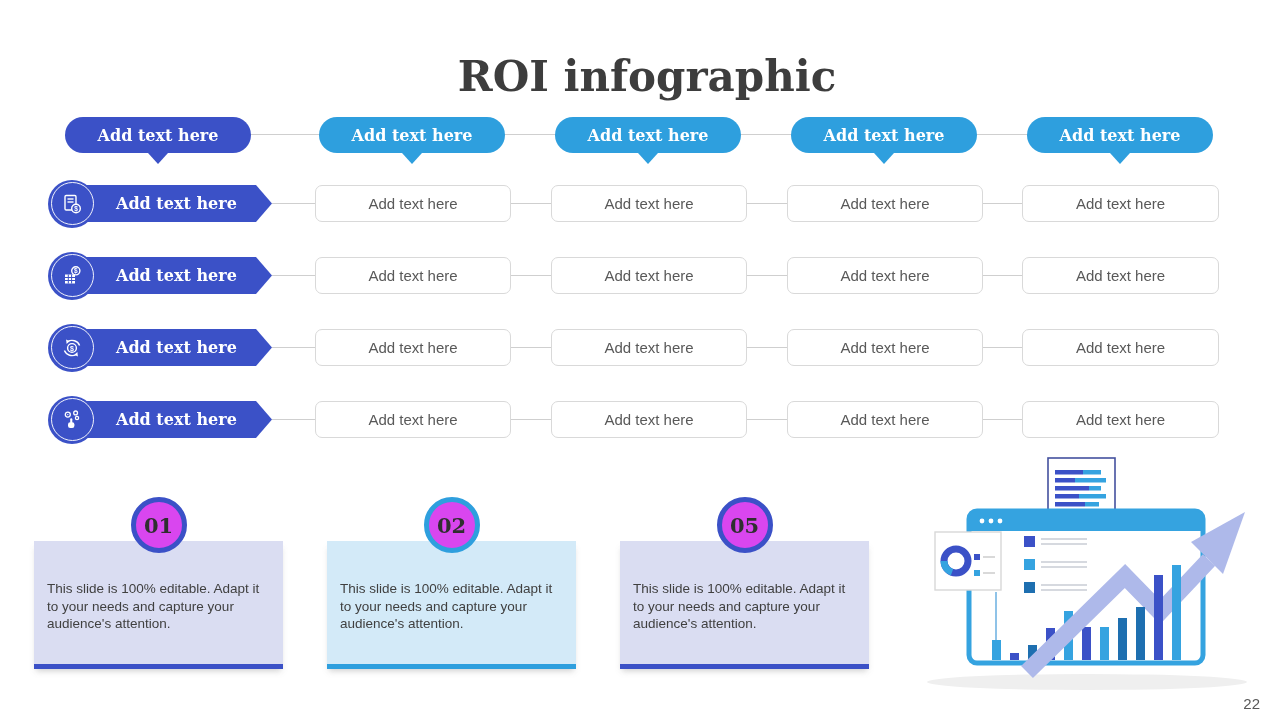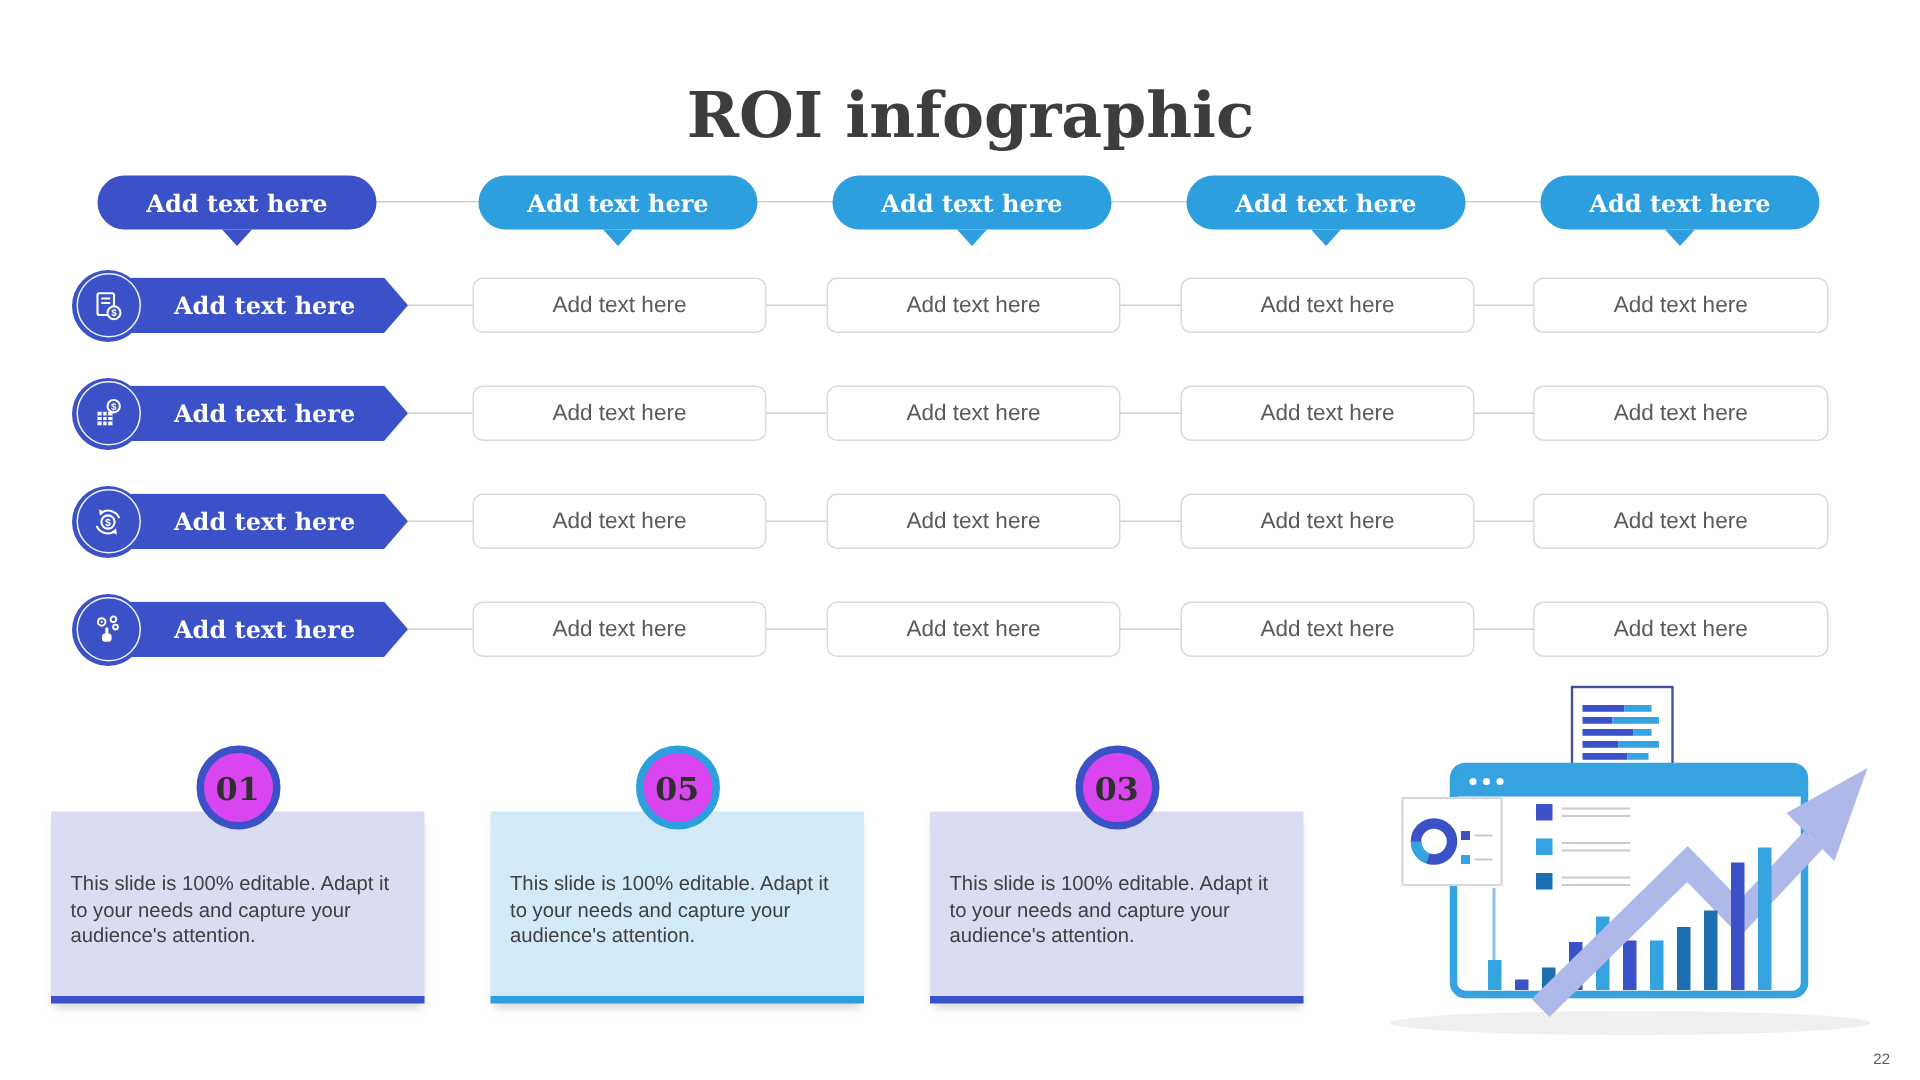--- a/index.html
+++ b/index.html
@@ -52,21 +52,21 @@
   .card .panel{position:absolute;top:44px;left:0;right:0;height:127px;box-sizing:border-box;
         padding:39px 13px 0;text-align:left;font-size:13.5px;line-height:1.3;color:#404040;
         box-shadow:0 5px 6px -2px rgba(120,120,120,.35);}
   .card .bar{position:absolute;left:0;right:0;bottom:4px;height:5px;}
   .card.indigo .num{border-color:#3B51C7;} .card.indigo .panel{background:#DADDF2;} .card.indigo .bar{background:#3B51C7;}
   .card.blue  .num{border-color:#2E9FDE;} .card.blue  .panel{background:#D3EAF8;} .card.blue  .bar{background:#2E9FDE;}
   .k1{left:34px;} .k2{left:327px;} .k3{left:620px;}
 
   .illus{position:absolute;left:915px;top:448px;}
 
-  .pagenum{position:absolute;right:34px;bottom:8px;font-size:10px;color:#595959;}
+  .pagenum{position:absolute;right:34px;bottom:8px;font-size:15px;color:#595959;}
 </style>
 </head>
 <body>
 
 <div class="slide">
 
   <h1 class="title">ROI infographic</h1>
 
   <div class="hline hdr-line"></div>
   <div class="hline row-line rl1"></div>
@@ -193,26 +193,26 @@
   <div class="cell c4 r4">
       <span>Add text here</span>
     </div>
 
   <div class="card indigo k1">
     <div class="num">01</div>
     <div class="panel"><span>This slide is 100% editable. Adapt it to your needs and capture your audience's attention.</span></div>
     <div class="bar"></div>
   </div>
   <div class="card blue k2">
-    <div class="num">05</div>
+    <div class="num">02</div>
     <div class="panel"><span>This slide is 100% editable. Adapt it to your needs and capture your audience's attention.</span></div>
     <div class="bar"></div>
   </div>
   <div class="card indigo k3">
-    <div class="num">03</div>
+    <div class="num">05</div>
     <div class="panel"><span>This slide is 100% editable. Adapt it to your needs and capture your audience's attention.</span></div>
     <div class="bar"></div>
   </div>
 
   <svg class="illus" width="345" height="248" viewBox="0 0 345 248">
     <ellipse cx="172" cy="234" rx="160" ry="8" fill="#efefef"></ellipse>
     <g>
       <rect x="133" y="10" width="67" height="57" fill="#fff" stroke="#44519E" stroke-width="1.6"></rect>
       <rect x="140" y="22" width="28" height="4.5" fill="#3B51C7"></rect>
         <rect x="168" y="22" width="18" height="4.5" fill="#35A3E0"></rect>

